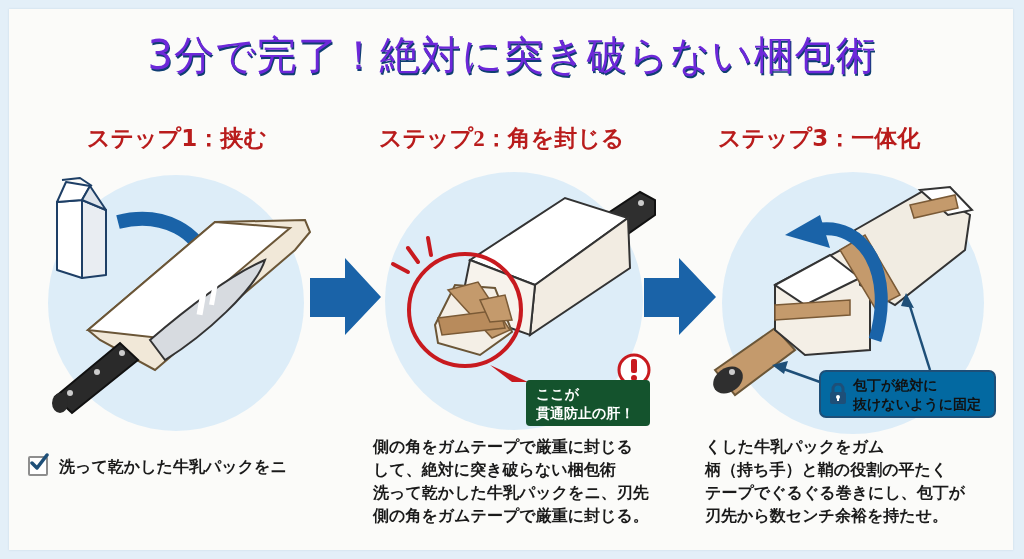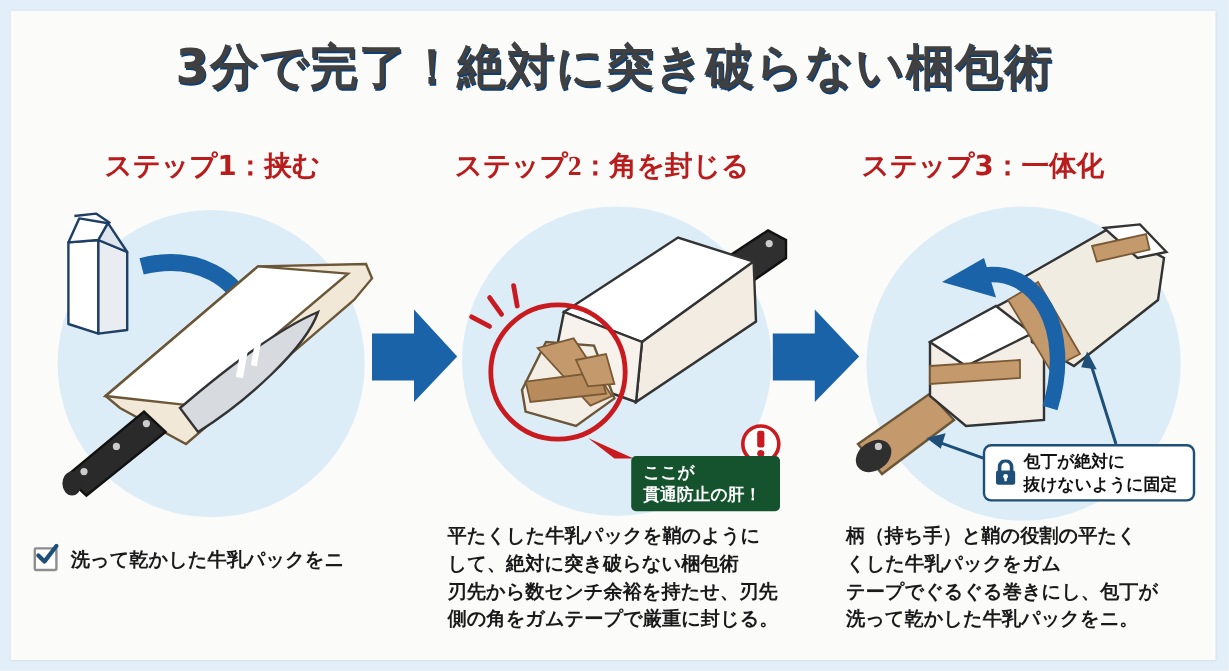--- a/index.html
+++ b/index.html
@@ -8,21 +8,21 @@
     background:#e3eff8;
     font-family:"DejaVu Sans","Liberation Sans",sans-serif;
     position:relative;
   }
   .card {
     position:absolute; left:9px; top:9px; width:1004px; height:541px;
     background:#fbfbf9; box-shadow:0 0 2px rgba(120,150,180,.25);
   }
   .title {
     position:absolute; left:0; top:28px; width:1024px; text-align:center;
-    font-size:40px; font-weight:bold; color:#404040; letter-spacing:1px;
+    font-size:40px; font-weight:normal; color:#6d28d9; letter-spacing:1px;
     text-shadow:1px 2px 0 #0f3e72;
   }
   .step-heading {
     position:absolute; top:123px; font-size:23px; font-weight:bold; color:#b91c1c;
     white-space:nowrap;
   }
   .circle {
     position:absolute; border-radius:50%; background:#ddedf8;
   }
   .illus { position:absolute; }
@@ -35,21 +35,21 @@
     border:2px solid #8e8e8e; border-radius:2px; background:#fff;
   }
   .callout-red {
     position:absolute; left:526px; top:380px; width:124px; height:46px;
     background:#14532d; border-radius:4px; color:#fff; font-size:14px; font-weight:bold;
     line-height:19px; padding:5px 0 0 10px; box-sizing:border-box;
   }
   .callout-red .line { display:block; white-space:nowrap; }
   .callout-blue {
     position:absolute; left:819px; top:370px; width:177px; height:48px;
-    background:#ffffff; border:2px solid #1e4f78; border-radius:7px;
+    background:#0369a1; border:2px solid #1e4f78; border-radius:7px;
     box-sizing:border-box;
   }
   .callout-blue .txt {
     position:absolute; left:32px; top:4px; font-size:14px; font-weight:bold; color:#111;
     line-height:19px;
   }
   .callout-blue .line { display:block; white-space:nowrap; }
   .lock { position:absolute; left:8px; top:11px; }
 </style>
 </head>
@@ -185,24 +185,24 @@
 <div class="checkbox">
   <svg width="20" height="20" viewBox="0 0 20 20" style="position:absolute; left:-1px; top:-5px;">
     <polyline points="3,10 8,15 18,2" fill="none" stroke="#1e4f78" stroke-width="3.5" stroke-linecap="round" stroke-linejoin="round"></polyline>
   </svg>
 </div>
 <div class="desc" style="left:59px; top:455px;text-align:center;">
   <span class="line">洗って乾かした牛乳パックをニ</span>
 </div>
 
 <div class="desc" style="left:373px; top:435px;">
-  <span class="line">平たくした牛乳パックを鞘のように</span>
+  <span class="line">側の角をガムテープで厳重に封じる</span>
   <span class="line">して、絶対に突き破らない梱包術</span>
-  <span class="line">刃先から数センチ余裕を持たせ、刃先</span>
+  <span class="line">洗って乾かした牛乳パックをニ、刃先</span>
   <span class="line">側の角をガムテープで厳重に封じる。</span>
 </div>
 
 <div class="desc" style="left:705px; top:435px;">
+  <span class="line">くした牛乳パックをガム</span>
   <span class="line">柄（持ち手）と鞘の役割の平たく</span>
-  <span class="line">くした牛乳パックをガム</span>
   <span class="line">テープでぐるぐる巻きにし、包丁が</span>
-  <span class="line">洗って乾かした牛乳パックをニ。</span>
+  <span class="line">刃先から数センチ余裕を持たせ。</span>
 </div>
 
 </body></html>

